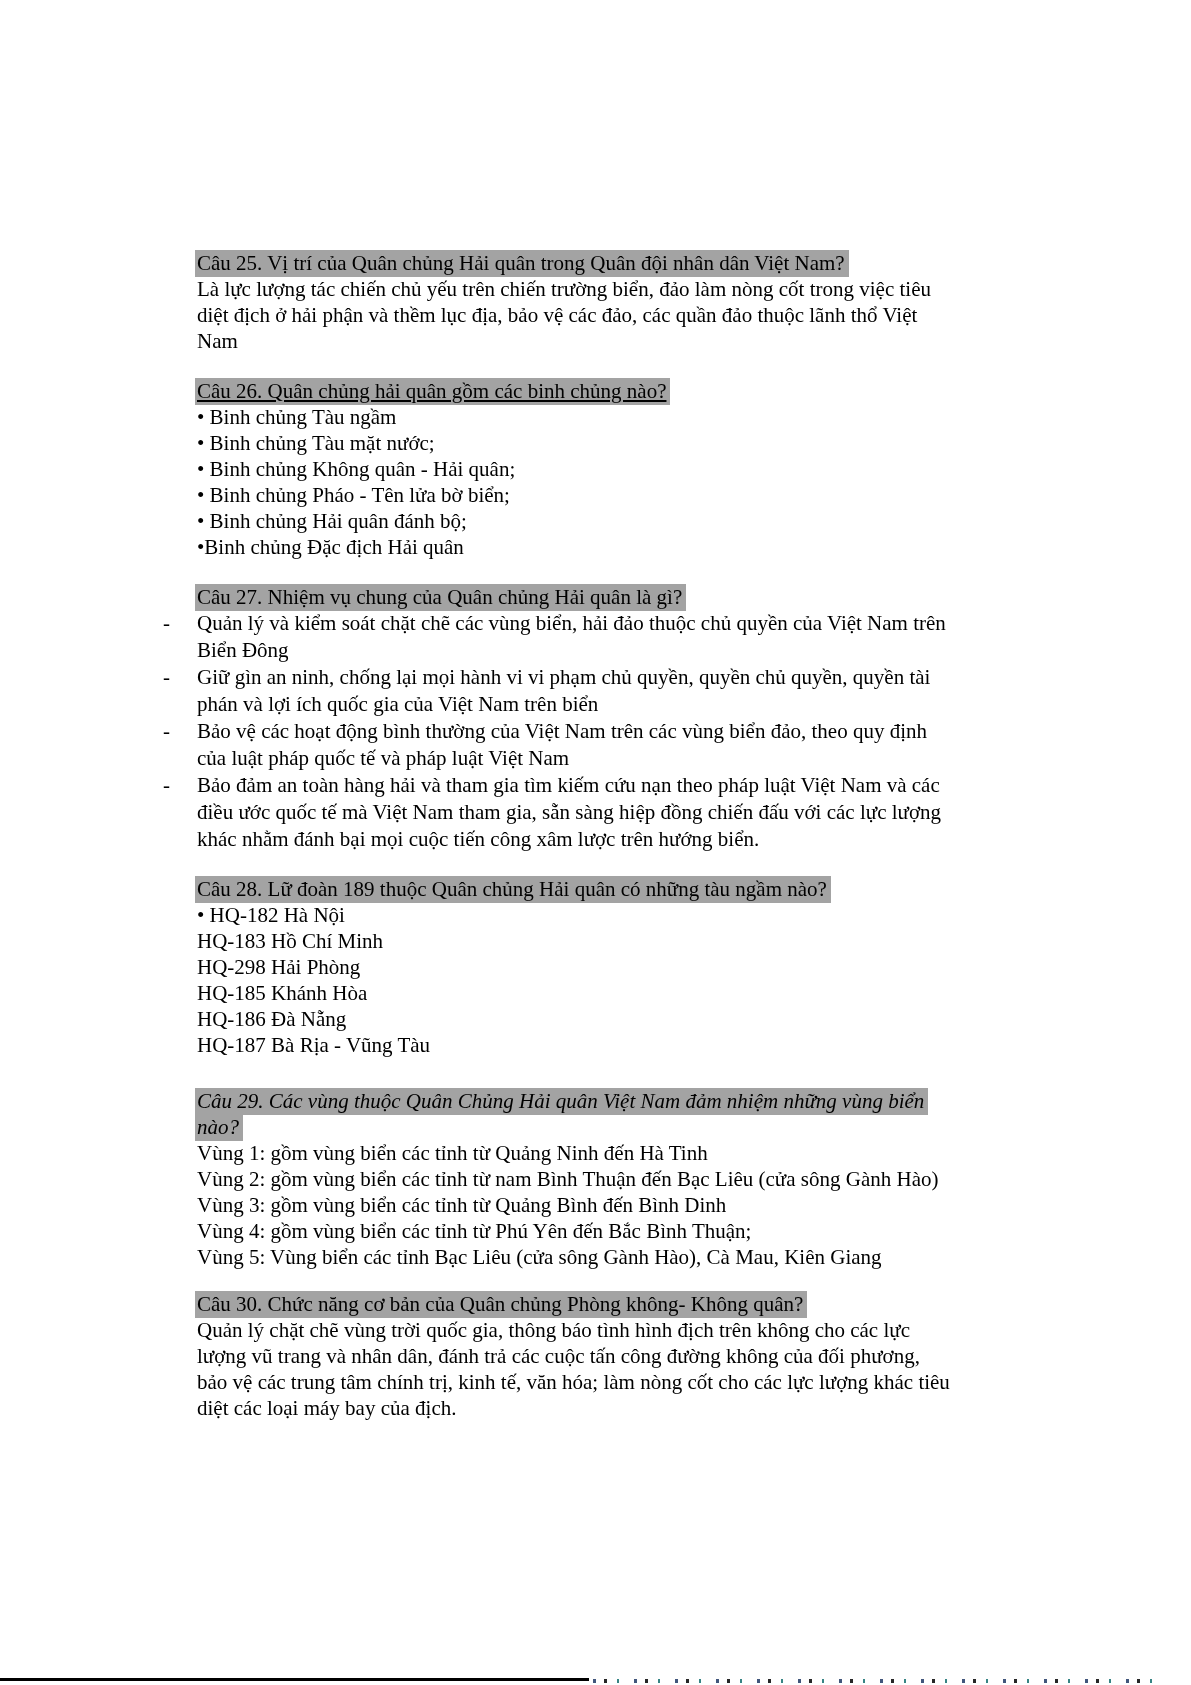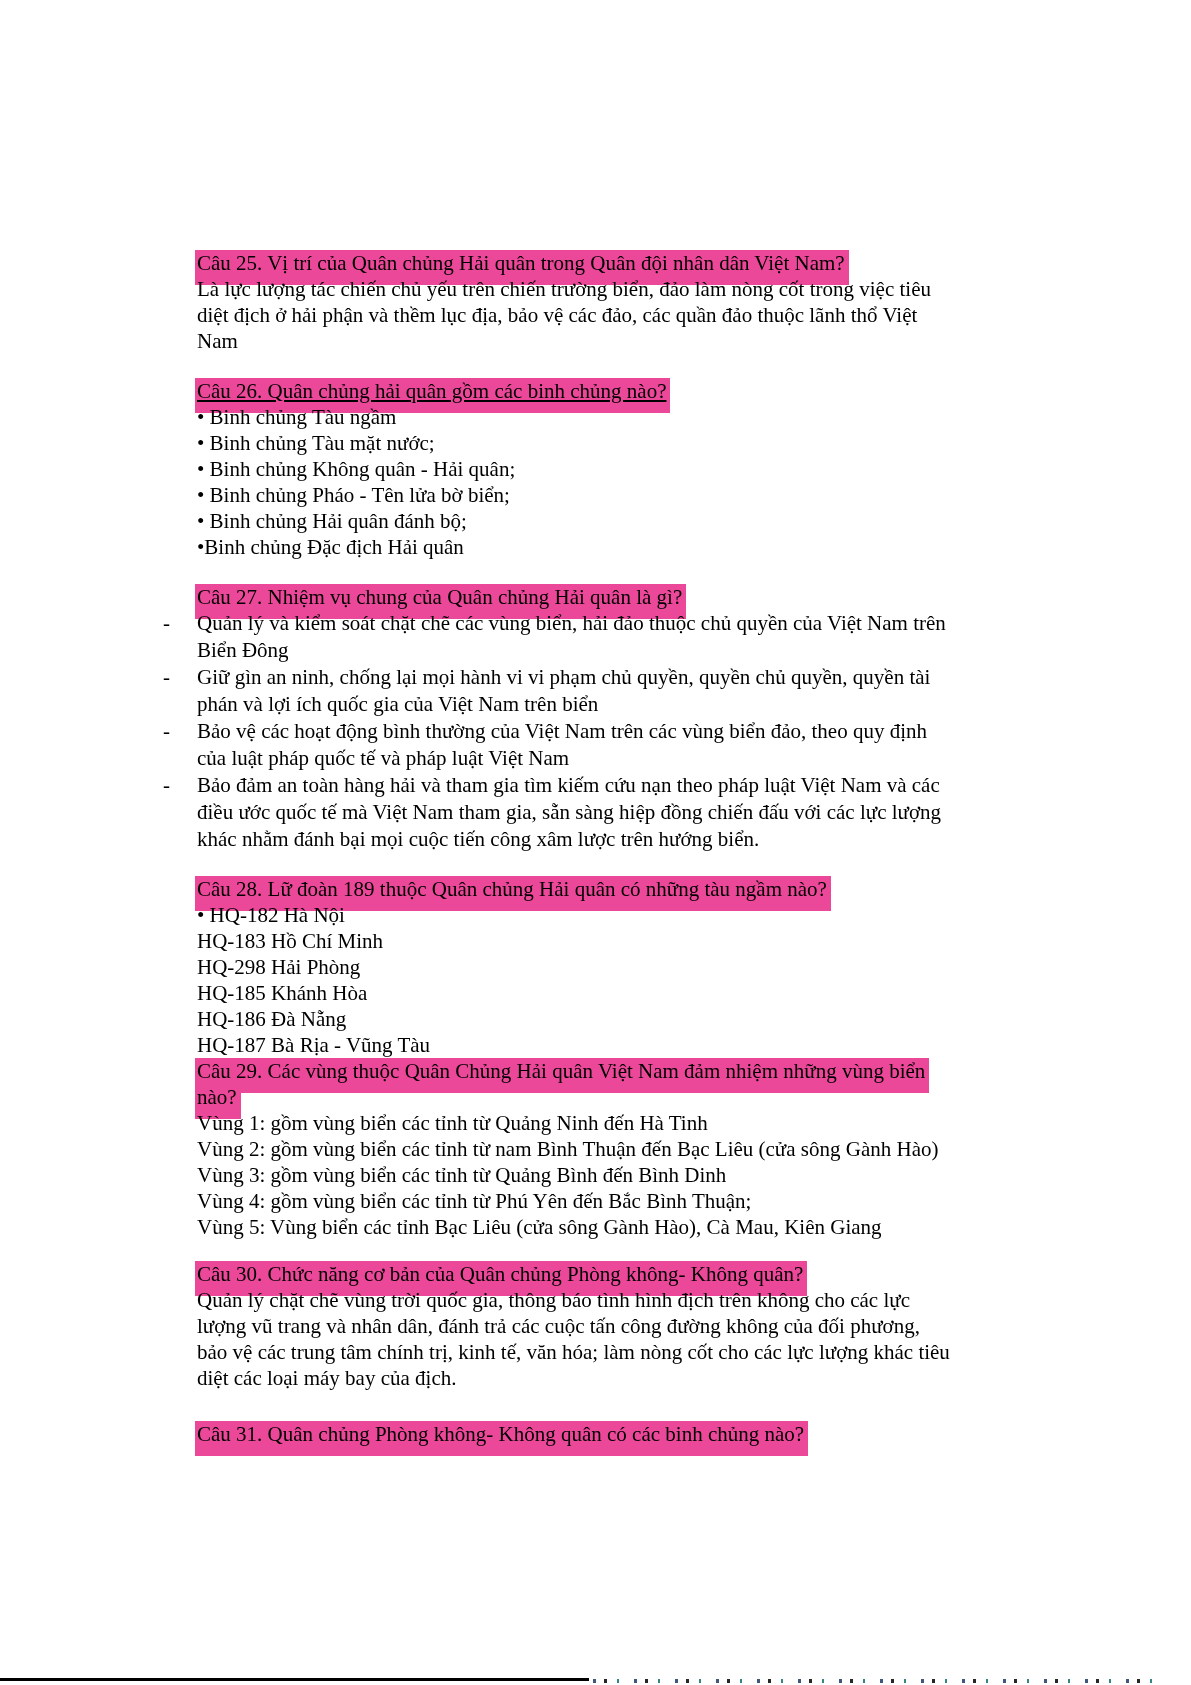--- a/index.html
+++ b/index.html
@@ -20,22 +20,22 @@
     left: 197px;
     top: 250px;
     width: 820px;
     font-size: 21px;
     line-height: 26px;
     white-space: nowrap;
   }
   .block { margin: 0; }
   .line { display: block; }
   .hl {
-    background: #ec4899;
-    padding: 1px 4px 10px 2px;
+    background: #a3a3a3;
+    padding: 1px 4px 2px 2px;
     margin-left: -2px;
   }
   .hl.ul { text-decoration: underline; }
   .dashlist { line-height: 27px; }
   .dash-first { position: relative; }
   .dash-first::before {
     content: "-";
     position: absolute;
     left: -34px;
     top: 0;
@@ -110,39 +110,36 @@
       <div class="line"><span class="hl">Câu 28. Lữ đoàn 189 thuộc Quân chủng Hải quân có những tàu ngầm nào?</span></div>
     </div>
     <div class="block paragraph">
       <div class="line">• HQ-182 Hà Nội</div>
       <div class="line">HQ-183 Hồ Chí Minh</div>
       <div class="line">HQ-298 Hải Phòng</div>
       <div class="line">HQ-185 Khánh Hòa</div>
       <div class="line">HQ-186 Đà Nẵng</div>
       <div class="line">HQ-187 Bà Rịa - Vũng Tàu</div>
     </div>
-    <div class="block heading" style="">
+    <div class="block heading" style="margin-top: 30px; font-style: italic;">
       <div class="line"><span class="hl">Câu 29. Các vùng thuộc Quân Chủng Hải quân Việt Nam đảm nhiệm những vùng biển</span></div>
       <div class="line"><span class="hl">nào?</span></div>
     </div>
     <div class="block paragraph">
       <div class="line">Vùng 1: gồm vùng biển các tỉnh từ Quảng Ninh đến Hà Tinh</div>
       <div class="line">Vùng 2: gồm vùng biển các tỉnh từ nam Bình Thuận đến Bạc Liêu (cửa sông Gành Hào)</div>
       <div class="line">Vùng 3: gồm vùng biển các tỉnh từ Quảng Bình đến Bình Dinh</div>
       <div class="line">Vùng 4: gồm vùng biển các tỉnh từ Phú Yên đến Bắc Bình Thuận;</div>
       <div class="line">Vùng 5: Vùng biển các tỉnh Bạc Liêu (cửa sông Gành Hào), Cà Mau, Kiên Giang</div>
     </div>
     <div class="block heading" style="margin-top: 21px;">
       <div class="line"><span class="hl">Câu 30. Chức năng cơ bản của Quân chủng Phòng không- Không quân?</span></div>
     </div>
     <div class="block paragraph">
       <div class="line">Quản lý chặt chẽ vùng trời quốc gia, thông báo tình hình địch trên không cho các lực</div>
       <div class="line">lượng vũ trang và nhân dân, đánh trả các cuộc tấn công đường không của đối phương,</div>
       <div class="line">bảo vệ các trung tâm chính trị, kinh tế, văn hóa; làm nòng cốt cho các lực lượng khác tiêu</div>
       <div class="line">diệt các loại máy bay của địch.</div>
     </div>
-    <div class="block heading" style="margin-top: 30px;">
-      <div class="line"><span class="hl">Câu 31. Quân chủng Phòng không- Không quân có các binh chủng nào?</span></div>
-    </div>
   </div>
 
 <div class="bottom-divider"></div>
 <div class="cutoff-fragments"></div>
 
 </body></html>

